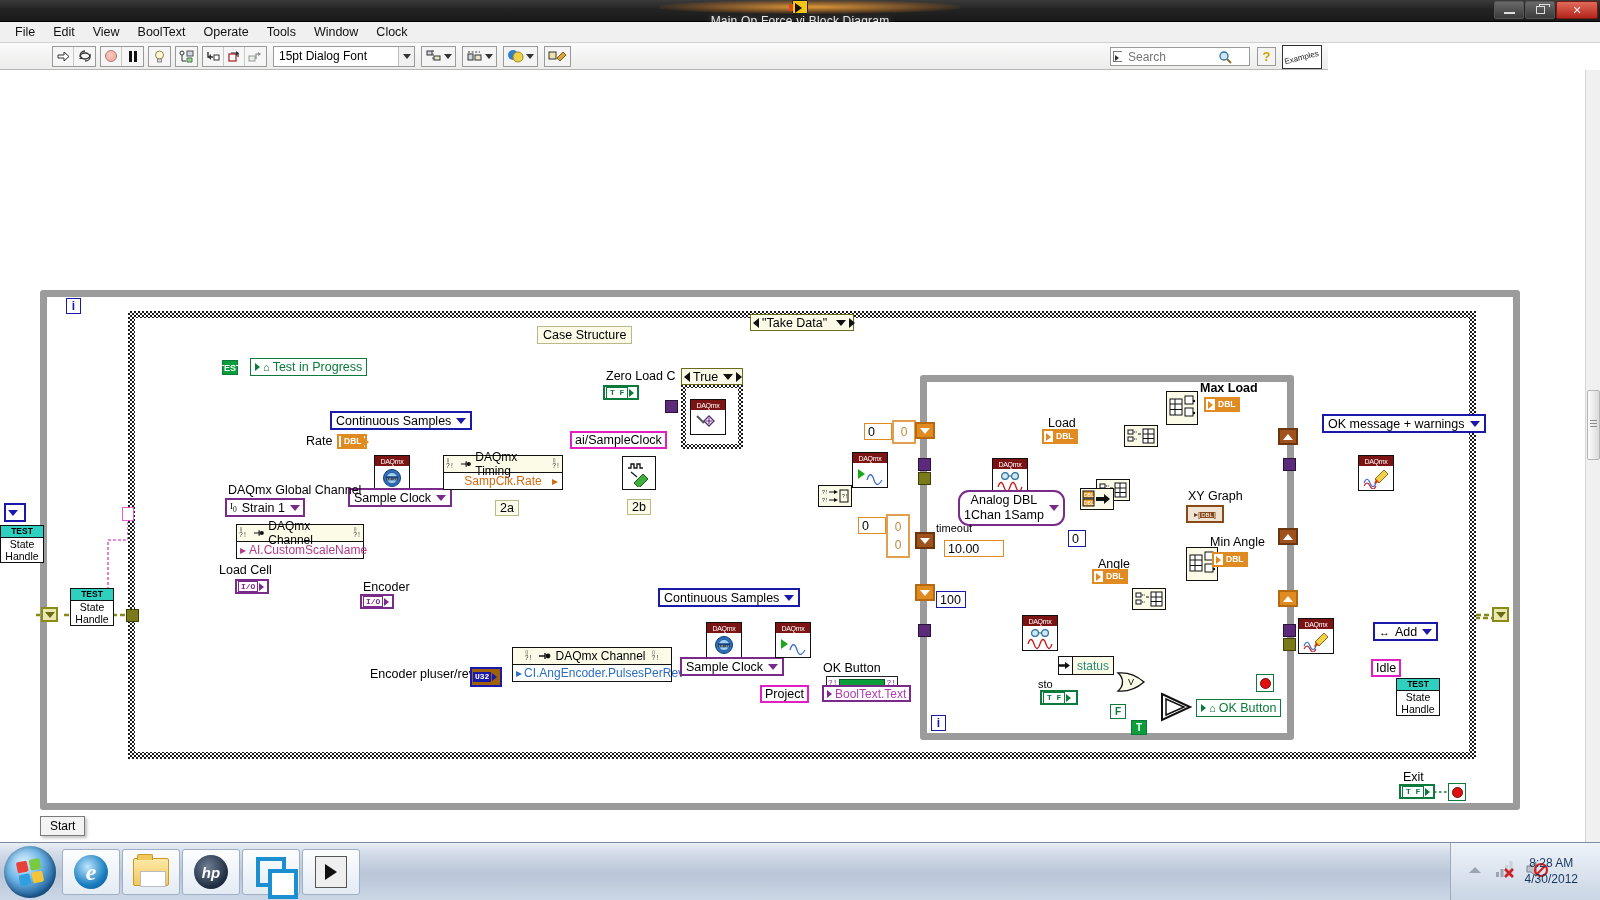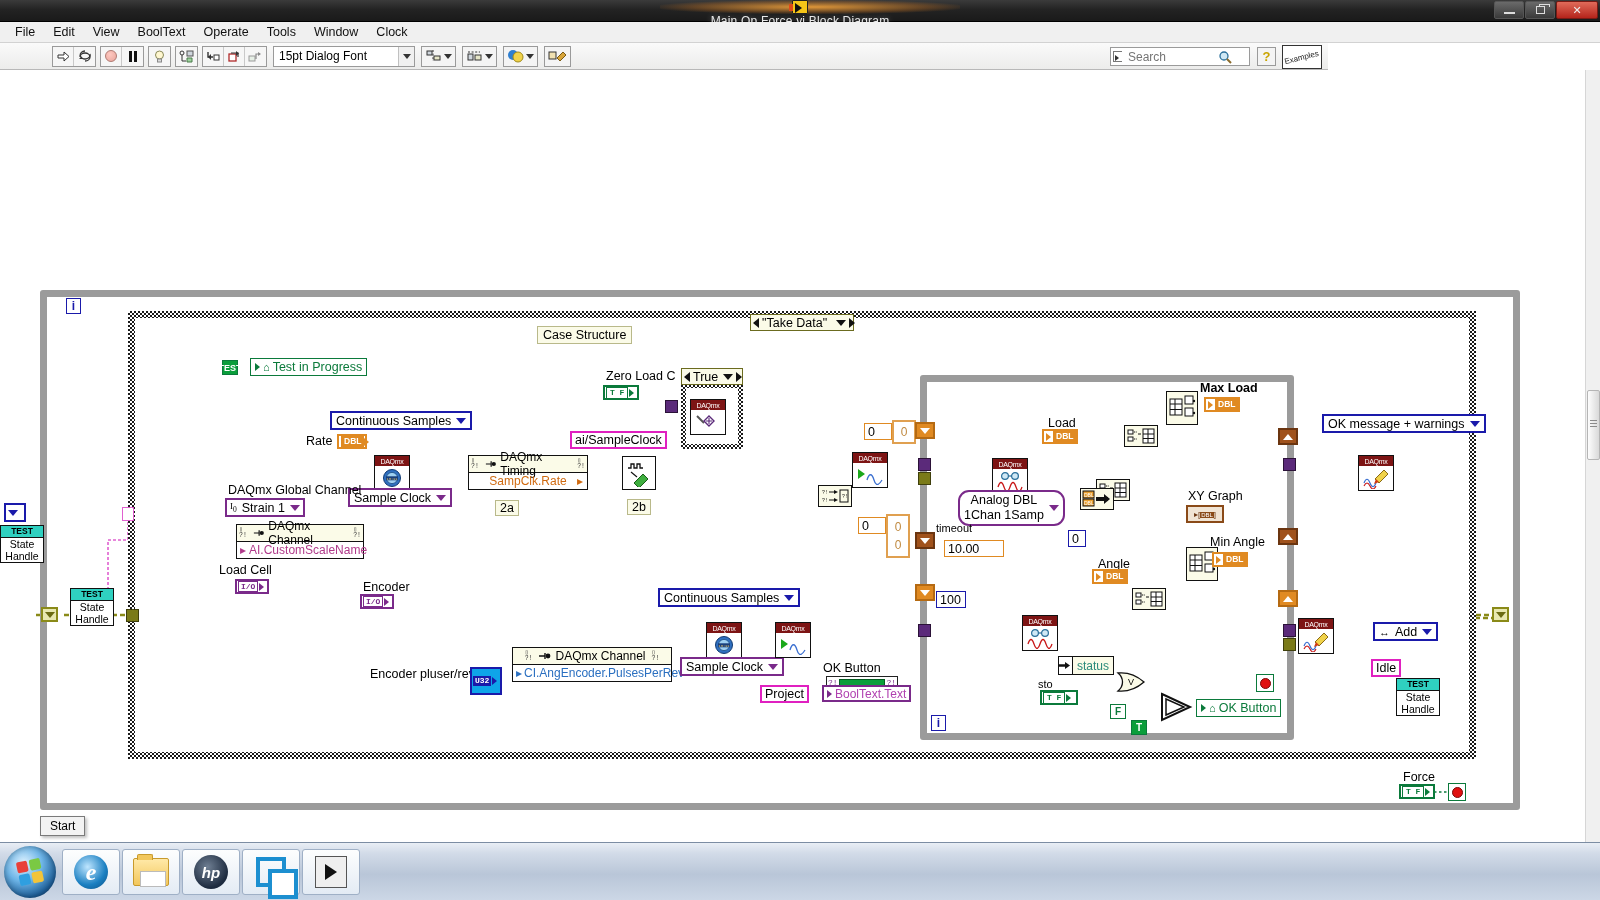--- a/index.html
+++ b/index.html
@@ -143,21 +143,21 @@
   .term-dbl .in{background:#e08a22;color:#fff;font-size:8.5px;font-weight:bold;padding:0 3px;line-height:11px;}
   .term-dbl .ar{width:0;height:0;border-top:4px solid transparent;border-bottom:4px solid transparent;border-left:5px solid #e08a22;margin-right:2px;}
 
   .term-io{
     position:absolute;border:2px solid #7a2a8a;background:#fff;height:15px;display:flex;align-items:center;padding:0 1px;
   }
   .term-io .in{border:1px solid #7a2a8a;color:#7a2a8a;font-size:8px;font-weight:bold;padding:0 2px;line-height:9px;font-family:"Liberation Mono",monospace;}
   .term-io .ar{width:0;height:0;border-top:4px solid transparent;border-bottom:4px solid transparent;border-left:5px solid #7a2a8a;margin-left:1px;}
 
   .term-u32{
-    position:absolute;border:2px solid #1a1aaa;background:#0ea5e9;height:28px;display:flex;align-items:center;padding:0 1px;
+    position:absolute;border:2px solid #1a1aaa;background:#a16207;height:20px;display:flex;align-items:center;padding:0 1px;
   }
   .term-u32 .in{background:#1a1aaa;color:#fff;font-size:8px;font-weight:bold;padding:0 2px;line-height:10px;font-family:"Liberation Mono",monospace;}
   .term-u32 .ar{width:0;height:0;border-top:4px solid transparent;border-bottom:4px solid transparent;border-left:5px solid #1a1aaa;margin-left:1px;}
 
   .term-tf{
     position:absolute;border:2px solid #0b7a3b;background:#fff;height:15px;display:flex;align-items:center;padding:0 1px;
   }
   .term-tf .in{border:1px solid #0b7a3b;color:#0b7a3b;font-size:8px;font-weight:bold;padding:0 3px;line-height:10px;font-family:"Liberation Mono",monospace;}
   .term-tf .ar{width:0;height:0;border-top:4px solid transparent;border-bottom:4px solid transparent;border-left:5px solid #0b7a3b;margin-left:1px;}
 
@@ -612,21 +612,21 @@
           <text x="11" y="11.7" font-size="3.6" fill="#ffd86a" text-anchor="middle" font-family="Liberation Mono, monospace">13:11</text>
         </svg>
     </div>
   </div>
 
   <div class="ringctl purple" style="left:348px;top:418px;">
     <span>Sample Clock</span>
     <span class="tri"></span>
   </div>
 
-  <div class="propnode" style="left:443px;top:385px;width:120px;margin-left:25px;">
+  <div class="propnode" style="left:443px;top:385px;width:120px;">
     <div class="row1">
       <span class="pin">▯<br>?!</span>
       <span style="display:flex;align-items:center;gap:4px;">
         <svg width="13" height="8" viewBox="0 0 13 8">
             <path d="M1 4h6M7 1v6" stroke="#111" stroke-width="1.4"></path>
             <circle cx="10" cy="4" r="2.4" fill="#111"></circle>
           </svg>
         <span>DAQmx Timing</span>
       </span>
       <span class="pin">▯<br>?!</span>
@@ -1041,21 +1041,21 @@
     <span class="tri"></span>
   </div>
   <div class="strconst-magenta" style="left:1371px;top:589px;">Idle</div>
 
   <div class="clusterbox" style="left:1396px;top:608px;">
     <div class="top">TEST</div>
     <div class="ln">State</div>
     <div class="ln">Handle</div>
   </div>
 
-  <div class="lbl" style="left:1403px;top:700px;">Force</div>
+  <div class="lbl" style="left:1403px;top:700px;">Exit</div>
   <div class="term-tf" style="left:1399px;top:714px;width:36px;">
     <span class="in">T F</span>
       <span class="ar"></span>
   </div>
   <div class="stopbtn" style="left:1448px;top:713px;">
     <span class="dot"></span>
   </div>
 
   <div class="ringctl" style="left:4px;top:433px;width:22px;padding:0 2px;">
     <span class="tri"></span>
@@ -1108,13 +1108,32 @@
   </div>
   <div class="tbapp" style="left:242px;">
     <span class="sq"></span>
   </div>
   <div class="tbapp" style="left:302px;">
     <span class="lvico">
         <span class="t"></span>
       </span>
   </div>
 
+  <div id="tray">
+    <span style="position:absolute;left:18px;top:24px;width:0;height:0;border-left:6px solid transparent;border-right:6px solid transparent;border-bottom:6px solid #9aa5b0;"></span>
+    <svg style="position:absolute;left:44px;top:16px;" width="22" height="20" viewBox="0 0 22 20">
+      <rect x="1" y="13" width="3" height="5" fill="#9aa5b0"></rect>
+        <rect x="5.5" y="10" width="3" height="8" fill="#9aa5b0"></rect>
+        <rect x="10" y="6" width="3" height="12" fill="#c9d0d8"></rect>
+        <rect x="14.5" y="2" width="3" height="16" fill="#c9d0d8"></rect>
+      <path d="M10 10l8 8M18 10l-8 8" stroke="#d02020" stroke-width="2.6"></path>
+    </svg>
+    <svg style="position:absolute;left:74px;top:16px;" width="24" height="20" viewBox="0 0 24 20">
+      <path d="M2 7h4l5-4v14l-5-4H2z" fill="#b9c3cc" stroke="#7a858f"></path>
+      <circle cx="16" cy="11" r="6" fill="none" stroke="#d02020" stroke-width="2.2"></circle>
+      <path d="M12 15l8-8" stroke="#d02020" stroke-width="2.2"></path>
+    </svg>
+    <div id="clock">
+      <div>8:28 AM</div>
+      <div>4/30/2012</div>
+    </div>
+  </div>
 </div>
 
 </body></html>

